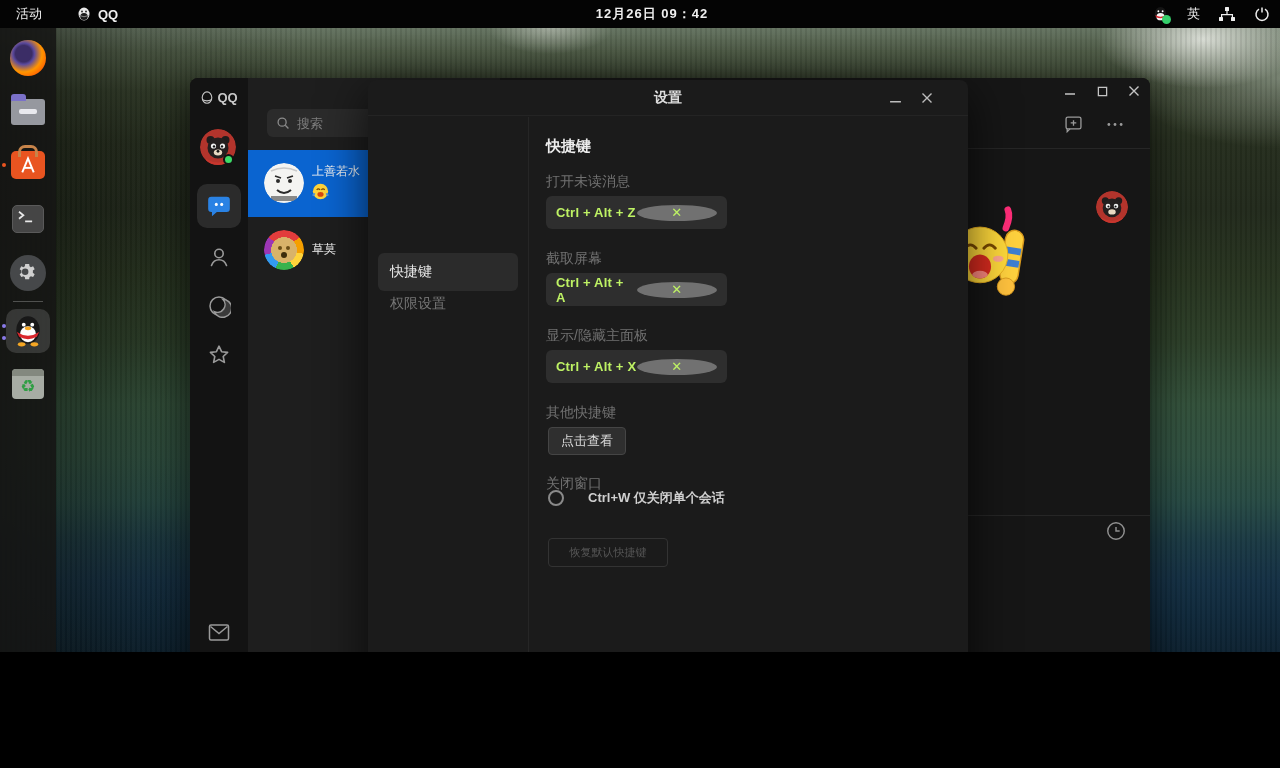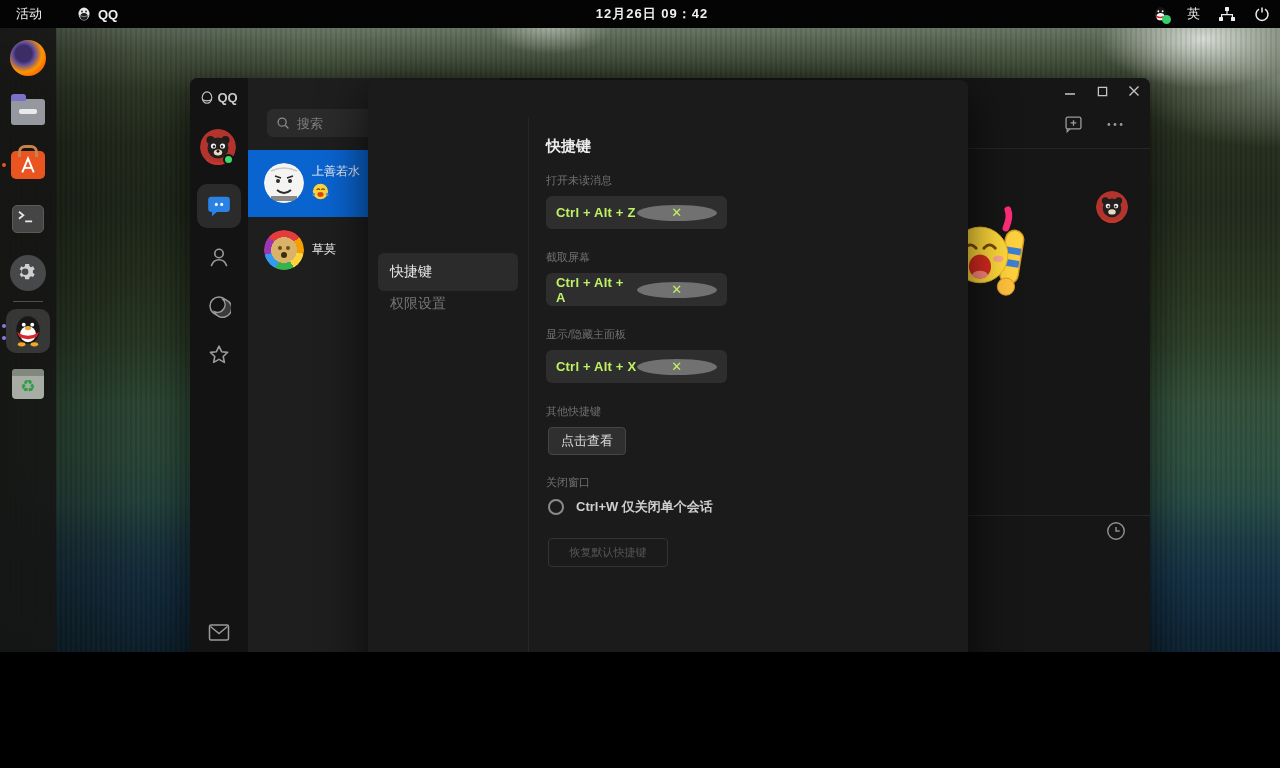--- a/index.html
+++ b/index.html
@@ -97,29 +97,29 @@
 .dlg-title { position:absolute; left:0; right:0; top:0; height:36px; display:flex; align-items:center; justify-content:center;
   color:#dcdcdc; font-size:14px; font-weight:bold; }
 .dlg-btn { position:absolute; top:9px; width:18px; height:18px; display:flex; align-items:center; justify-content:center; color:#bdbdbd; }
 .dlg-min { right:64px; } .dlg-close { right:32px; }
 .dlg-nav { position:absolute; left:0; top:37px; bottom:0; width:161px; border-right:1px solid #262626; }
 .nav-item { position:absolute; left:10px; width:140px; height:38px; border-radius:6px; display:flex; align-items:center;
   padding-left:12px; font-size:14px; color:#767676; }
 .nav-sel { background:#2b2b2b; color:#eaeaea; }
 .dlg-content { position:absolute; left:161px; top:37px; right:0; bottom:0; }
 .c-head { position:absolute; left:17px; top:20px; font-size:15px; font-weight:bold; color:#ededed; }
-.c-label { position:absolute; left:17px; font-size:11px; color:#717171; }
+.c-label { position:absolute; left:17px; font-size:14px; color:#717171; }
 .sc-input { position:absolute; left:17px; width:181px; height:33px; background:#2e2e2e; border-radius:6px;
   display:flex; align-items:center; padding:0 10px; }
 .sc-input span { flex:1; color:#bef264; font-size:13px; font-weight:bold; letter-spacing:.2px; }
 .clear-ic { width:16px; height:16px; border-radius:50%; background:#717171; color:#1f1f1f; font-size:10px;
   display:flex; align-items:center; justify-content:center; line-height:1; }
 .view-btn { position:absolute; left:19px; top:310px; width:78px; height:28px; background:#2f2f2f; border:1px solid #454545;
   border-radius:4px; color:#dcdcdc; font-size:13px; display:flex; align-items:center; justify-content:center; }
-.radio-row { position:absolute; left:19px; top:381px; display:flex; align-items:center; gap:12px; }
+.radio-row { position:absolute; left:19px; top:372px; display:flex; align-items:center; gap:24px; }
 .radio { width:16px; height:16px; border-radius:50%; border:2px solid #8a8a8a; background:transparent; }
 .radio-label { color:#cfcfcf; font-size:13px; font-weight:bold; }
 .restore-btn { position:absolute; left:19px; top:421px; width:120px; height:29px; border:1px solid #333; background:transparent;
   border-radius:4px; color:#565656; font-size:11px; display:flex; align-items:center; justify-content:center; }
 
 
 .home-icon { position:absolute; left:1203px; top:668px; width:52px; z-index:5; display:flex; flex-direction:column; align-items:center; }
 .home-box { width:52px; height:46px; background:rgba(110,118,224,.38); border:1px solid rgba(150,155,235,.5); border-radius:8px;
   display:flex; align-items:center; justify-content:center; }
 .home-label { margin-top:5px; background:rgba(100,95,200,.78); border-radius:4px; padding:2px 5px; color:#fff; font-size:13px; white-space:nowrap; }
@@ -413,20 +413,33 @@
         <svg width="22" height="22" viewBox="0 0 24 24" fill="none" stroke="#8f8f8f" stroke-width="1.6">
             <circle cx="12" cy="12" r="9"></circle>
             <path d="M12 7.5V12h4"></path>
           </svg>
       </div>
       <div class="send-btn">发送</div>
     </div>
   </div>
 
   <div class="dialog">
+    <div class="dlg-titlebar">
+      <div class="dlg-title">设置</div>
+      <span class="dlg-btn dlg-min">
+          <svg width="13" height="13" viewBox="0 0 12 12" stroke="#bdbdbd" stroke-width="1.4">
+            <path d="M1 9h10"></path>
+          </svg>
+        </span>
+      <span class="dlg-btn dlg-close">
+          <svg width="12" height="12" viewBox="0 0 12 12" stroke="#bdbdbd" stroke-width="1.4">
+            <path d="M1.5 1.5l9 9M10.5 1.5l-9 9"></path>
+          </svg>
+        </span>
+    </div>
     <div class="dlg-nav">
       <div class="nav-item nav-sel" style="top:136px">快捷键</div>
       <div class="nav-item" style="top:168px">权限设置</div>
     </div>
     <div class="dlg-content">
       <div class="c-head">快捷键</div>
 
       <div class="c-label" style="top:56px">打开未读消息</div>
       <div class="sc-input" style="top:79px">
         <span>Ctrl + Alt + Z</span>

